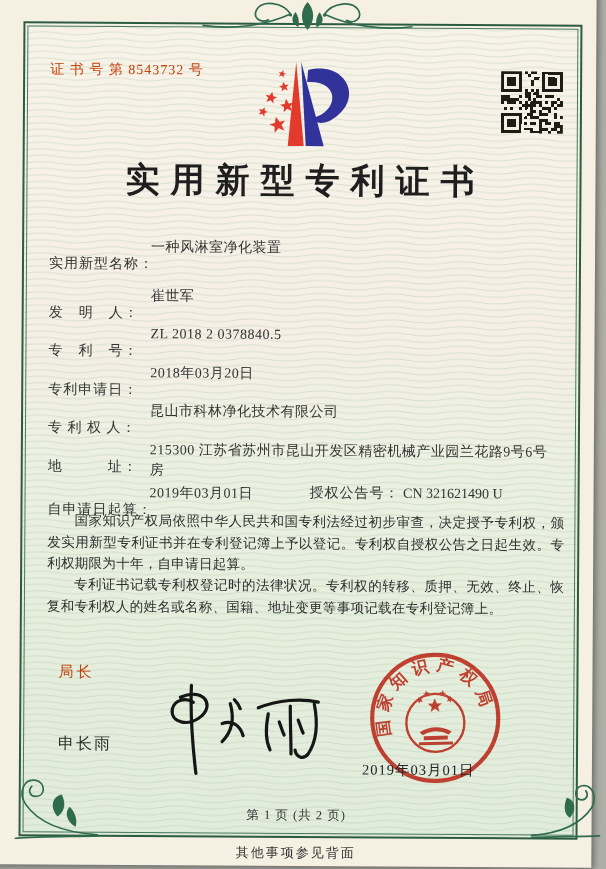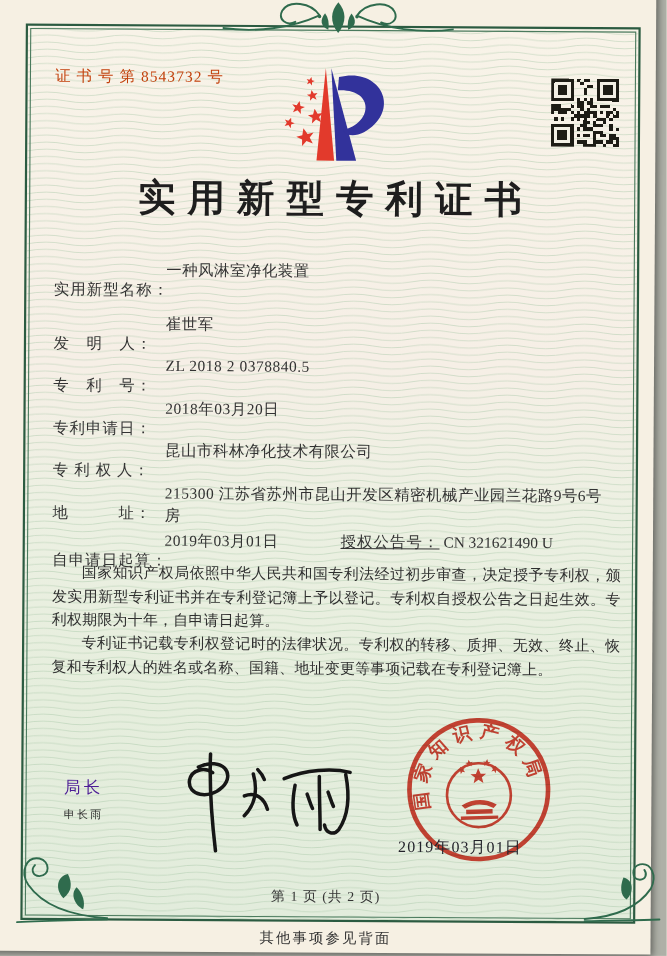--- a/index.html
+++ b/index.html
@@ -28,25 +28,25 @@
   .logo{left:232px;top:56px;width:136px;height:96px;}
   .qr{left:499px;top:70px;width:62px;height:62px;}
   .title{
     left:21px;top:158px;width:555px;text-align:center;
     font-size:34px;font-weight:600;letter-spacing:11px;text-indent:11px;color:#1e1e1e;
   }
   .field-row{left:48px;width:520px;font-size:14px;color:#333;}
   .field-row .lbl{position:absolute;left:0;top:18px;letter-spacing:1px;white-space:nowrap;}
   .field-row .val{display:block;margin-left:102px;letter-spacing:.5px;line-height:20px;max-width:408px;}
   .row-grant .pair2{position:absolute;left:262px;top:0;}
-  .row-grant .pair2 .lbl2{letter-spacing:1px;text-decoration:underline;}
+  .row-grant .pair2 .lbl2{letter-spacing:1px;}
   .para{left:48px;width:517px;font-size:13.5px;line-height:21.5px;color:#2e2e2e;
         text-indent:2em;text-align:justify;letter-spacing:.3px;}
-  .director-title{left:60px;top:708px;font-size:15px;letter-spacing:3px;color:#4c1d95;}
-  .director-name{left:60px;top:735px;font-size:10px;letter-spacing:2px;color:#2c2c2c;}
+  .director-title{left:60px;top:664px;font-size:15px;letter-spacing:3px;color:#c2410c;}
+  .director-name{left:60px;top:735px;font-size:16px;letter-spacing:2px;color:#2c2c2c;}
   .sig{left:148px;top:680px;width:190px;height:100px;}
   .seal{left:366px;top:646px;width:142px;height:142px;mix-blend-mode:multiply;opacity:.93;}
   .seal-date{left:364px;top:760px;width:150px;font-size:14.5px;color:#23232b;letter-spacing:1px;}
   .page-indicator{left:21px;top:807px;width:555px;text-align:center;font-size:12.5px;color:#333;letter-spacing:1px;}
   .back-note{left:21px;top:844px;width:555px;text-align:center;font-size:13px;color:#333;letter-spacing:2px;}
   .orn{position:absolute;}
   .orn path{stroke:#2f6b4d;stroke-width:1.7;fill:none;stroke-linecap:round;}
   .orn .lf{fill:#2f6b4d;stroke:none;}
 </style>
 </head>

